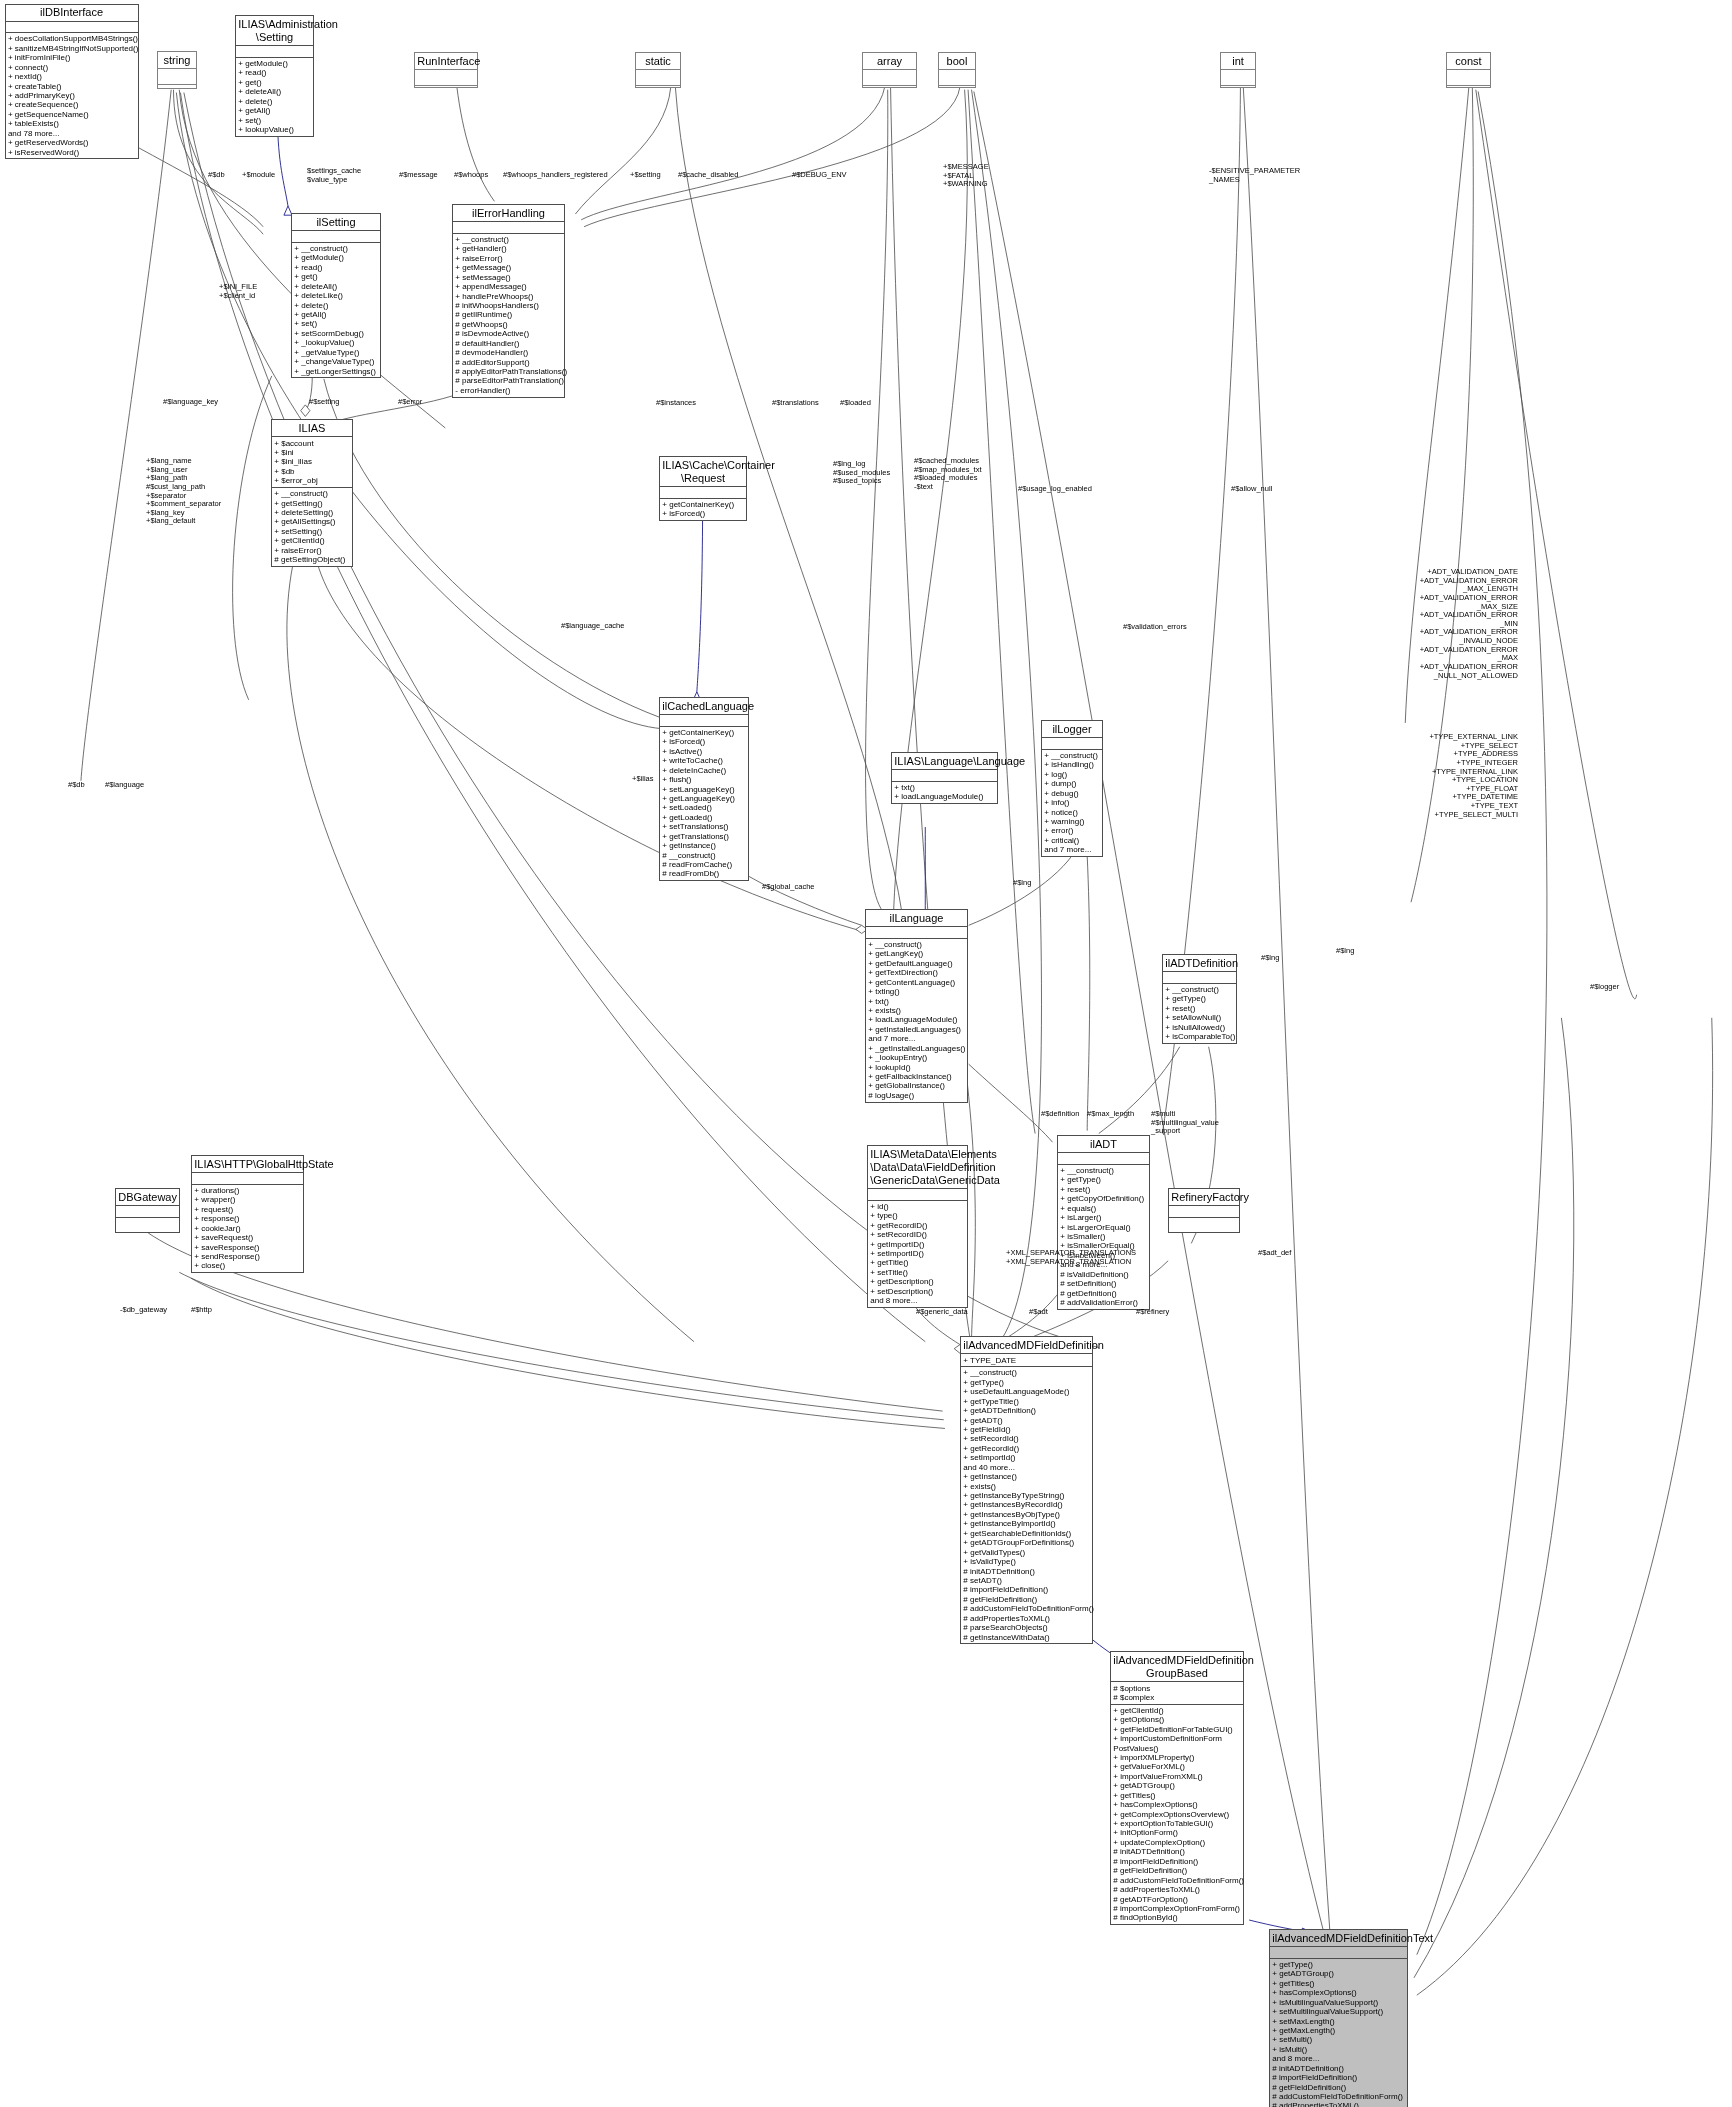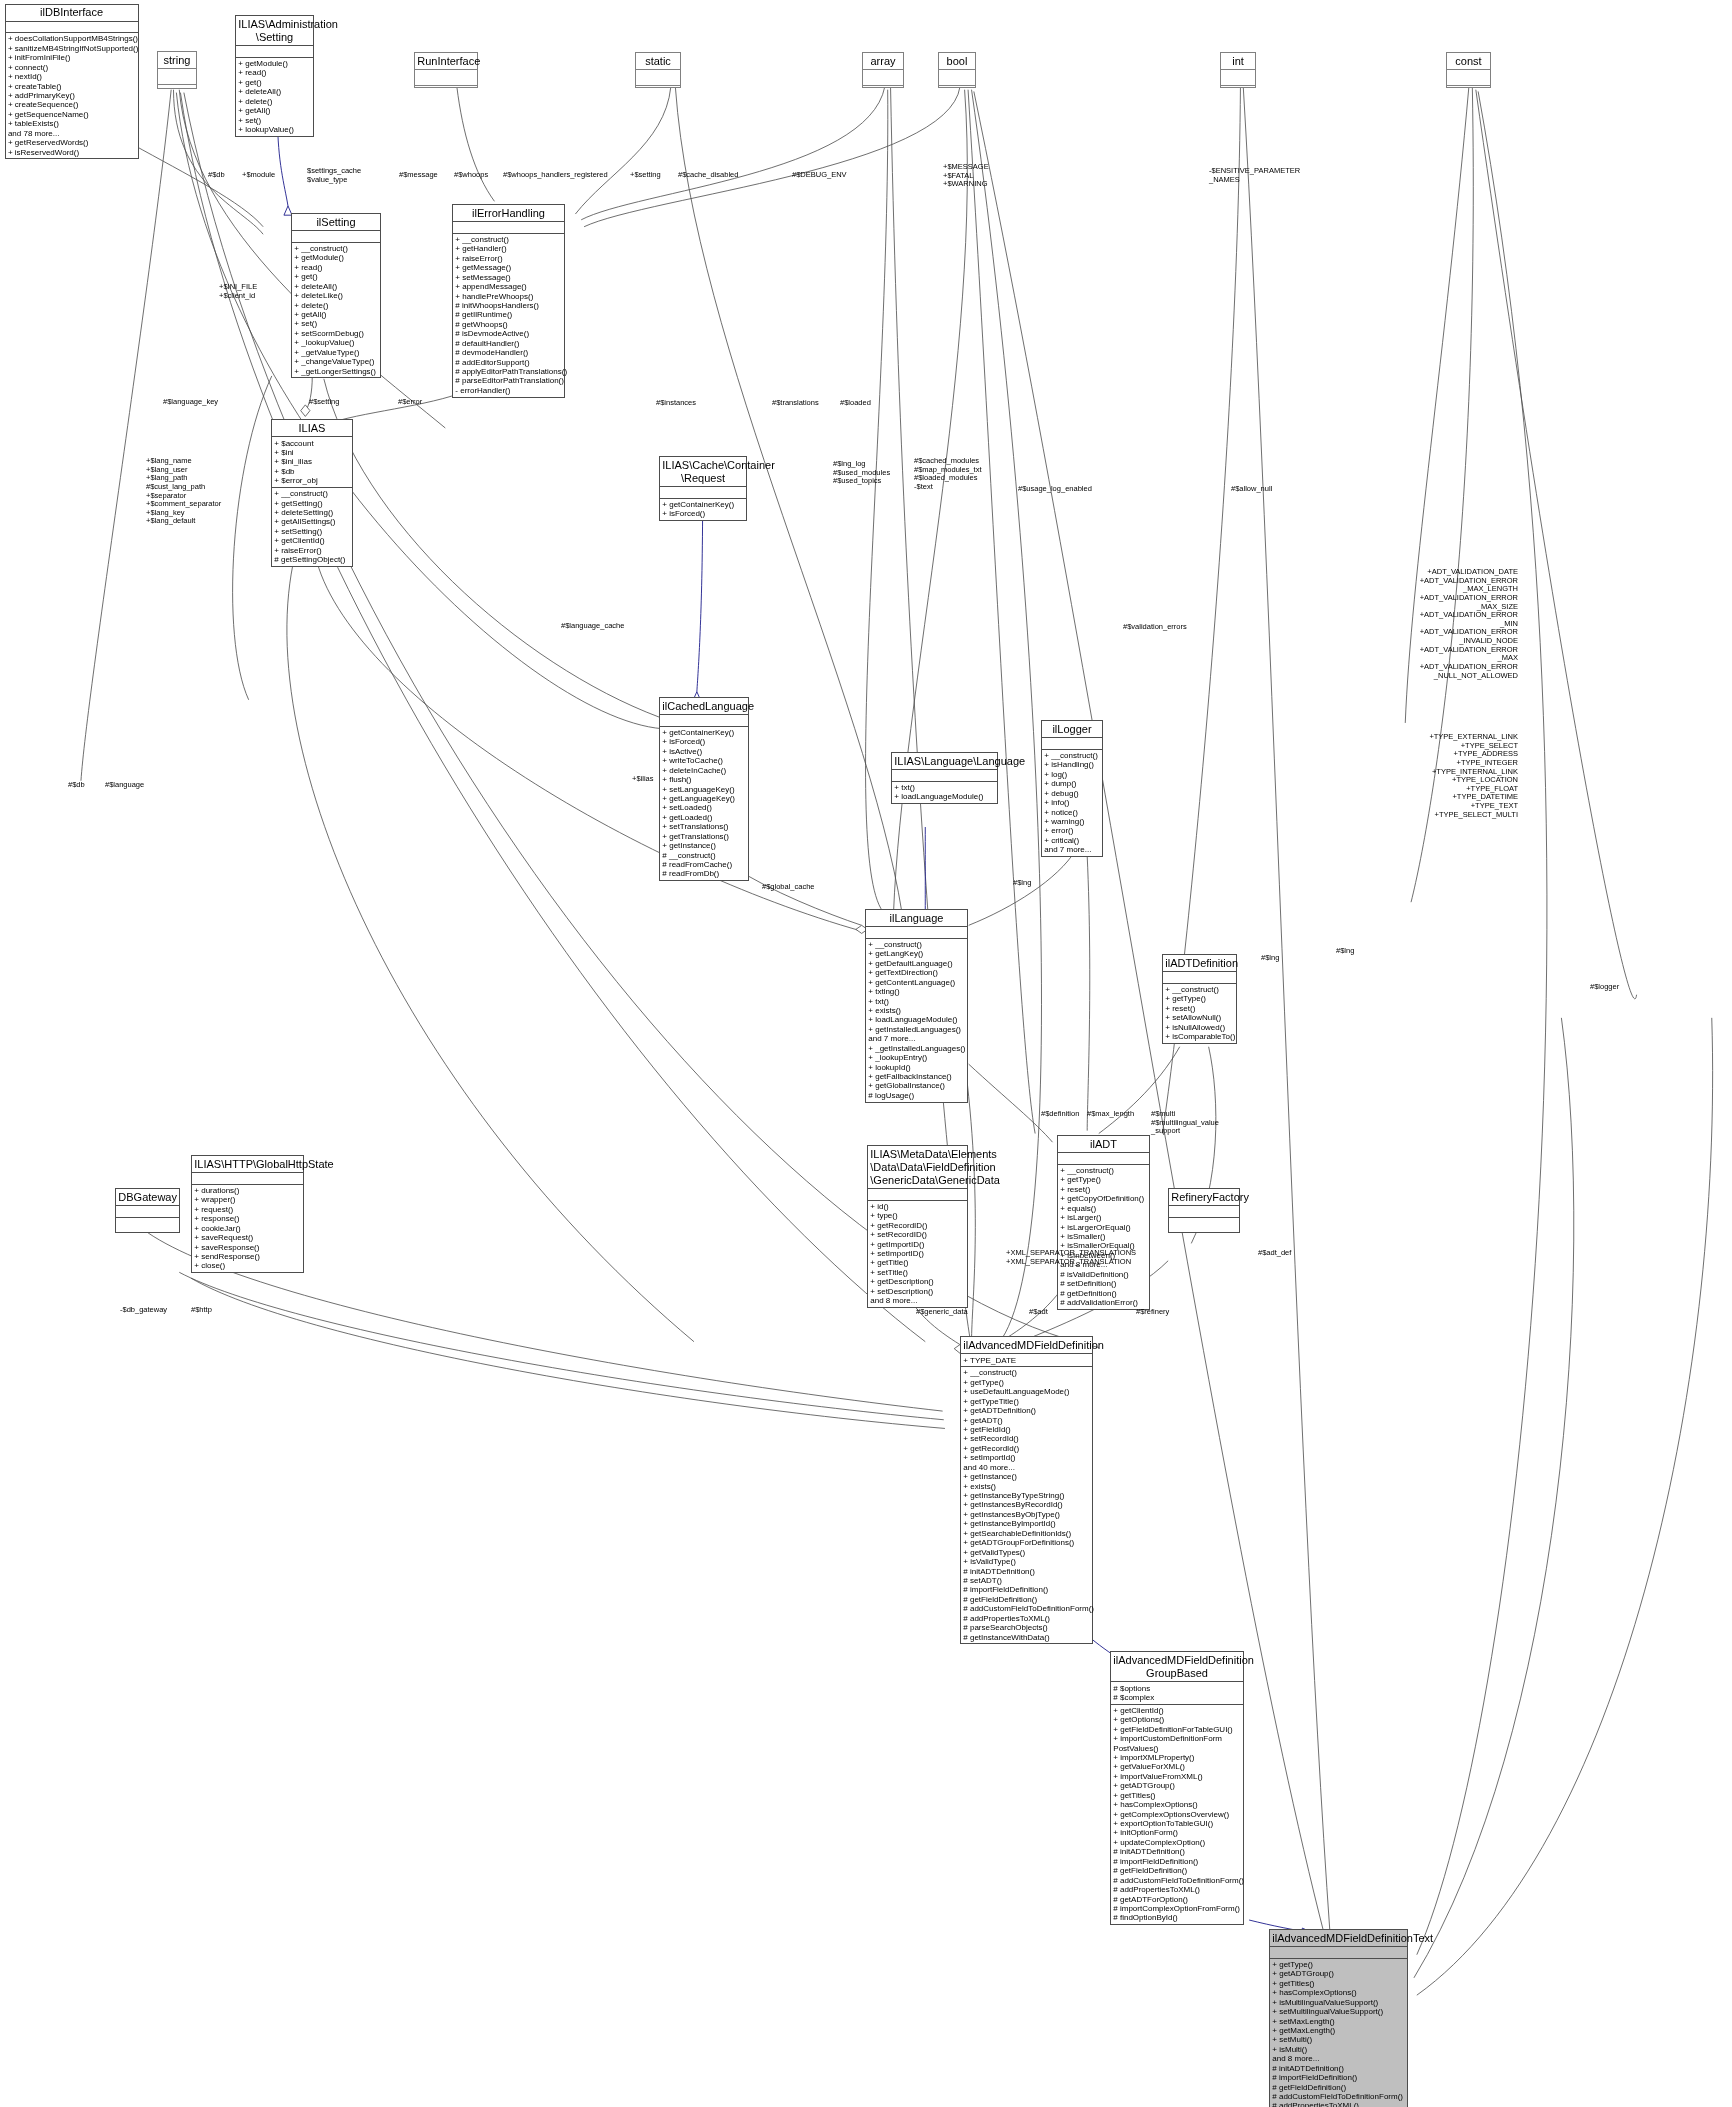--- a/index.html
+++ b/index.html
@@ -173,21 +173,21 @@
   <div class="node small" style="left:414px;top:52px;width:64px;height:36px;">
     <div class="title">RunInterface</div>
     <div class="attrs"></div>
   </div>
 
   <div class="node small" style="left:635px;top:52px;width:46px;height:36px;">
     <div class="title">static</div>
     <div class="attrs"></div>
   </div>
 
-  <div class="node small" style="left:862px;top:52px;width:42px;height:36px;">
+  <div class="node small" style="left:862px;top:52px;width:55px;height:36px;">
     <div class="title">array</div>
     <div class="attrs"></div>
   </div>
 
   <div class="node small" style="left:938px;top:52px;width:38px;height:36px;">
     <div class="title">bool</div>
     <div class="attrs"></div>
   </div>
 
   <div class="node small" style="left:1220px;top:52px;width:36px;height:36px;">

